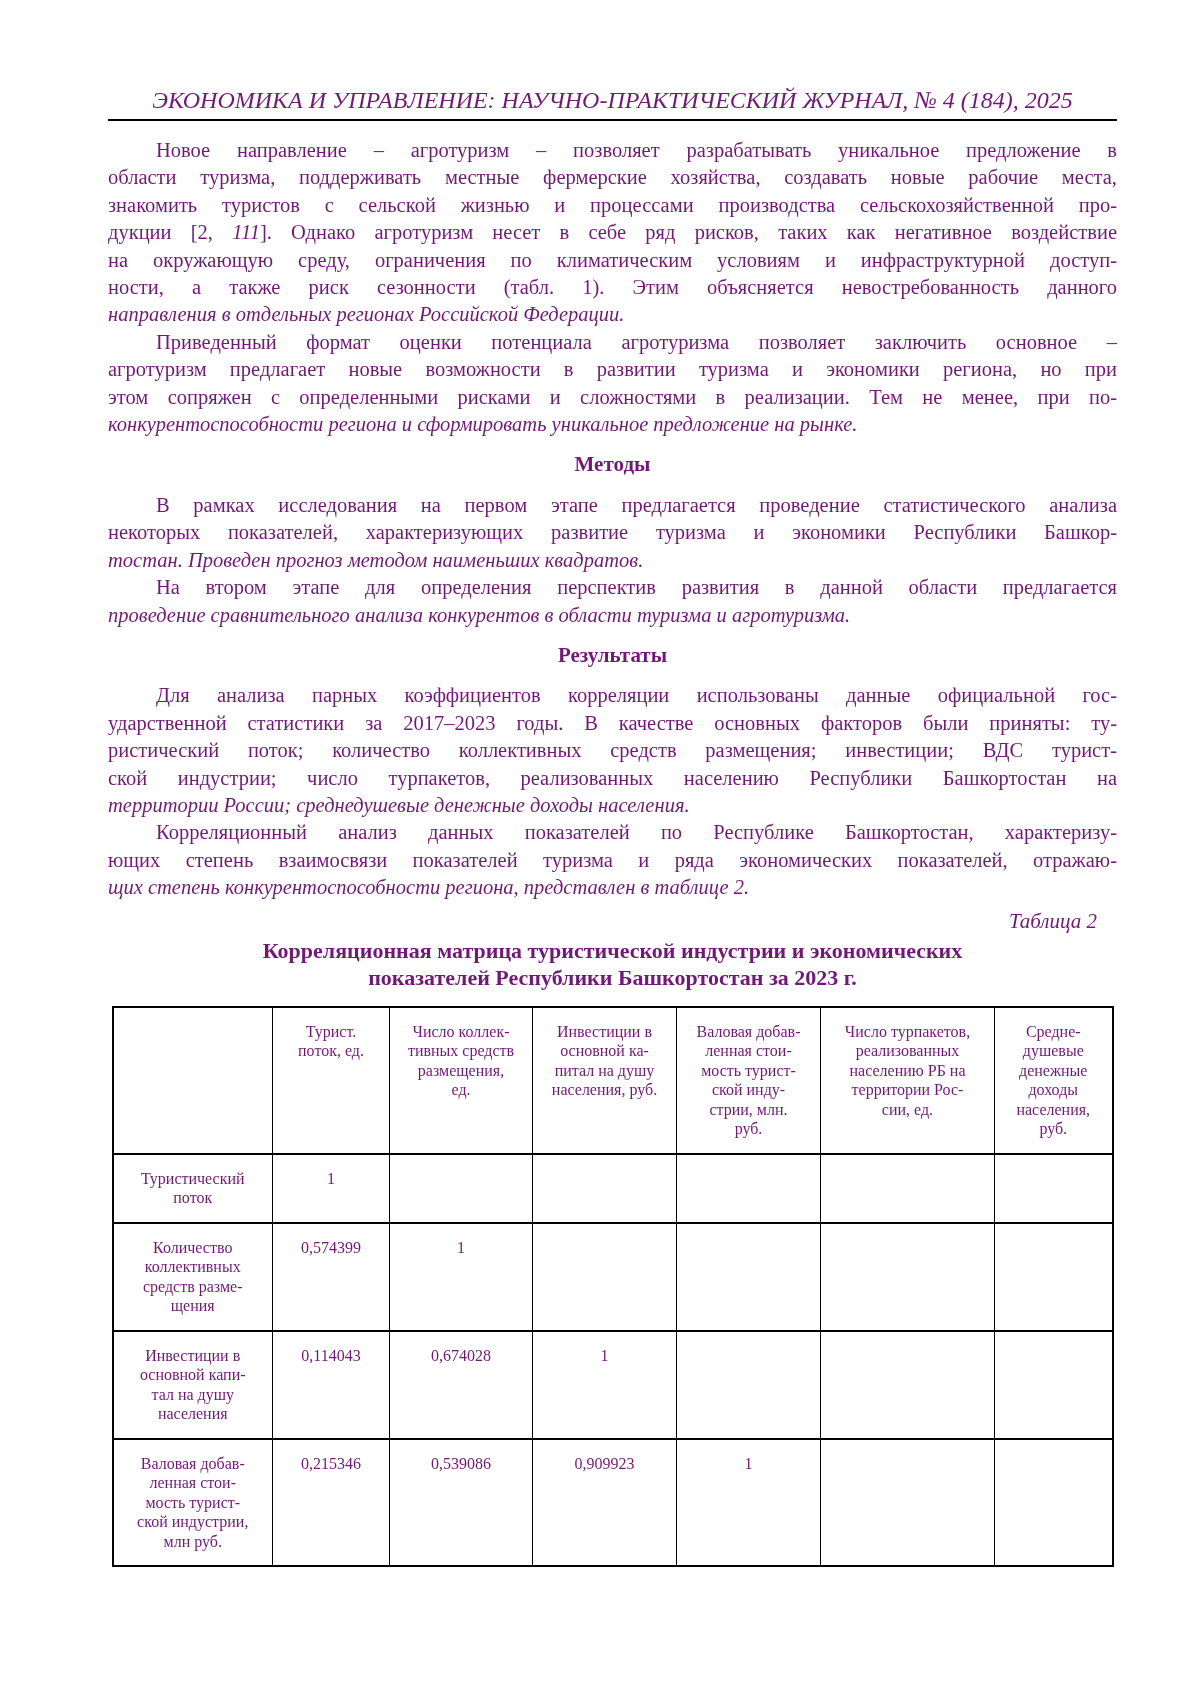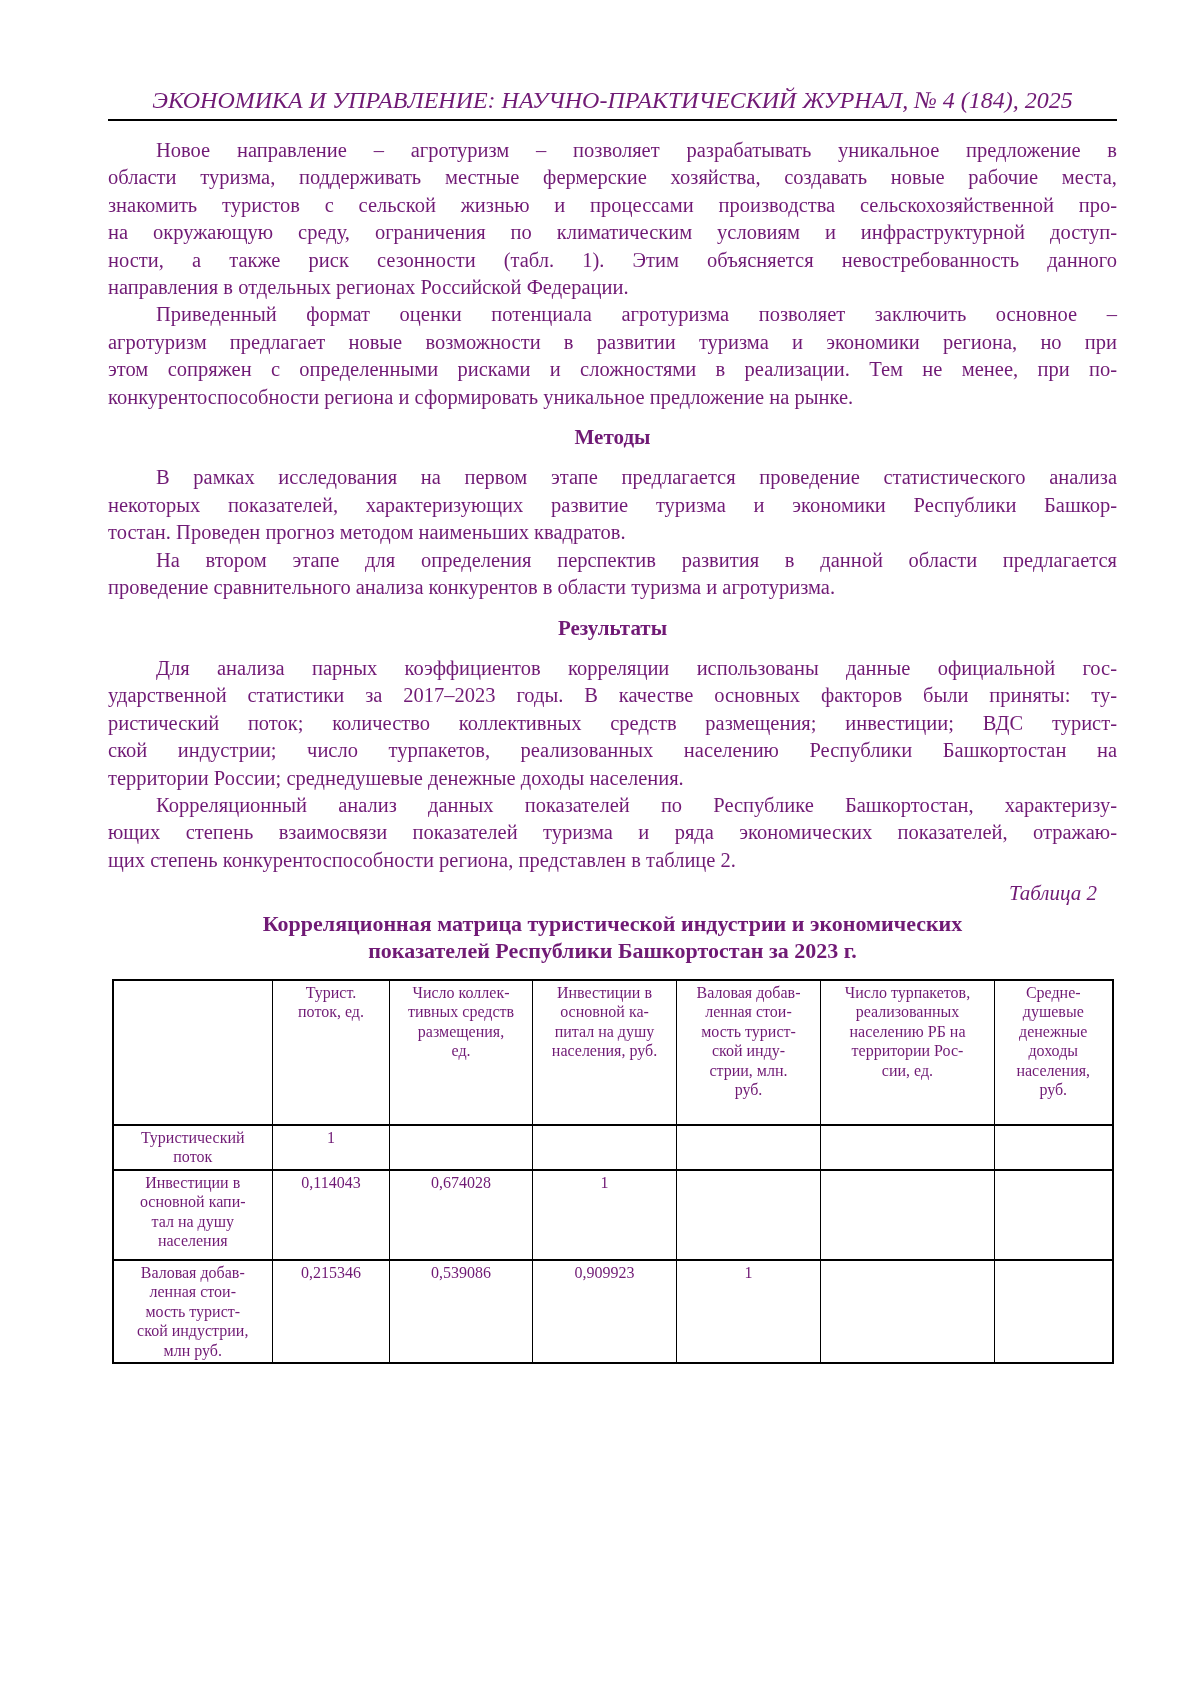--- a/index.html
+++ b/index.html
@@ -9,21 +9,21 @@
     font-family:"Liberation Serif", serif; overflow:hidden;
   }
   .running-head {
     text-align:center; font-style:italic; font-size:24px; line-height:28px;
     white-space:nowrap;
   }
   .head-rule { height:2px; background:#000; margin-top:5px; }
   .body-text { margin-top:16px; font-size:20.5px; }
   .line { line-height:27.4px; text-align:justify; text-align-last:justify; }
   .line.first { text-indent:48px; }
-  .line.last { text-align-last:auto; }
+  .line.last { text-align-last:auto;font-style:italic; }
   .heading {
     font-weight:bold; text-align:center; font-size:21px; line-height:27.4px;
     margin:13px 0;
   }
   .table-caption {
     text-align:right; font-style:italic; font-size:21px; line-height:27.4px;
     margin-top:6px; padding-right:20px;
   }
   .table-title { font-weight:bold; text-align:center; font-size:22px; line-height:27.5px; margin-top:2px; }
   table.corr {
@@ -31,21 +31,21 @@
     margin:14px auto 0; border:2px solid #000;
   }
   .corr col.c0 { width:160px; } .corr col.c1 { width:117px; }
   .corr col.c2 { width:143px; } .corr col.c3 { width:144px; }
   .corr col.c4 { width:144px; } .corr col.c5 { width:174px; }
   .corr col.c6 { width:118px; }
   .corr th, .corr td {
     border-left:1px solid #000; border-right:1px solid #000;
     border-top:2px solid #000; border-bottom:2px solid #000;
     font-weight:normal; font-size:16px; line-height:19.5px;
-    text-align:center; vertical-align:top; padding:2px 3px;
+    text-align:center; vertical-align:top; padding:14px 3px;
     white-space:pre-line; overflow:hidden;
   }
   .corr thead tr { height:145px; }
   .corr tbody tr:nth-child(1) { height:40px; }
   .corr tbody tr:nth-child(2) { height:90px; }
   .corr tbody tr:nth-child(3) { height:88px; }
   .corr tbody tr:nth-child(4) { height:103px; }
   .page-num { text-align:center; font-size:21px; line-height:27px; margin-top:16px; }
 </style>
 </head>
@@ -55,20 +55,21 @@
 
   <div class="running-head">ЭКОНОМИКА И УПРАВЛЕНИЕ: НАУЧНО-ПРАКТИЧЕСКИЙ ЖУРНАЛ, № 4 (184), 2025</div>
 
   <div class="head-rule"></div>
 
   <div class="body-text">
       <div class="para">
         <div class="line first">Новое направление – агротуризм – позволяет разрабатывать уникальное предложение в</div>
         <div class="line">области туризма, поддерживать местные фермерские хозяйства, создавать новые рабочие места,</div>
         <div class="line">знакомить туристов с сельской жизнью и процессами производства сельскохозяйственной про-</div>
+        <div class="line">дукции [2, <i>111</i>]. Однако агротуризм несет в себе ряд рисков, таких как негативное воздействие</div>
         <div class="line">на окружающую среду, ограничения по климатическим условиям и инфраструктурной доступ-</div>
         <div class="line">ности, а также риск сезонности (табл. 1). Этим объясняется невостребованность данного</div>
         <div class="line last">направления в отдельных регионах Российской Федерации.</div>
       </div>
       <div class="para">
         <div class="line first">Приведенный формат оценки потенциала агротуризма позволяет заключить основное –</div>
         <div class="line">агротуризм предлагает новые возможности в развитии туризма и экономики региона, но при</div>
         <div class="line">этом сопряжен с определенными рисками и сложностями в реализации. Тем не менее, при по-</div>
         <div class="line last">конкурентоспособности региона и сформировать уникальное предложение на рынке.</div>
       </div>
@@ -151,20 +152,32 @@
           <th scope="row">Туристический
 поток</th>
           <td>1</td>
           <td></td>
           <td></td>
           <td></td>
           <td></td>
           <td></td>
         </tr>
         <tr>
+          <th scope="row">Количество
+коллективных
+средств разме-
+щения</th>
+          <td>0,574399</td>
+          <td>1</td>
+          <td></td>
+          <td></td>
+          <td></td>
+          <td></td>
+        </tr>
+        <tr>
           <th scope="row">Инвестиции в
 основной капи-
 тал на душу
 населения</th>
           <td>0,114043</td>
           <td>0,674028</td>
           <td>1</td>
           <td></td>
           <td></td>
           <td></td>

